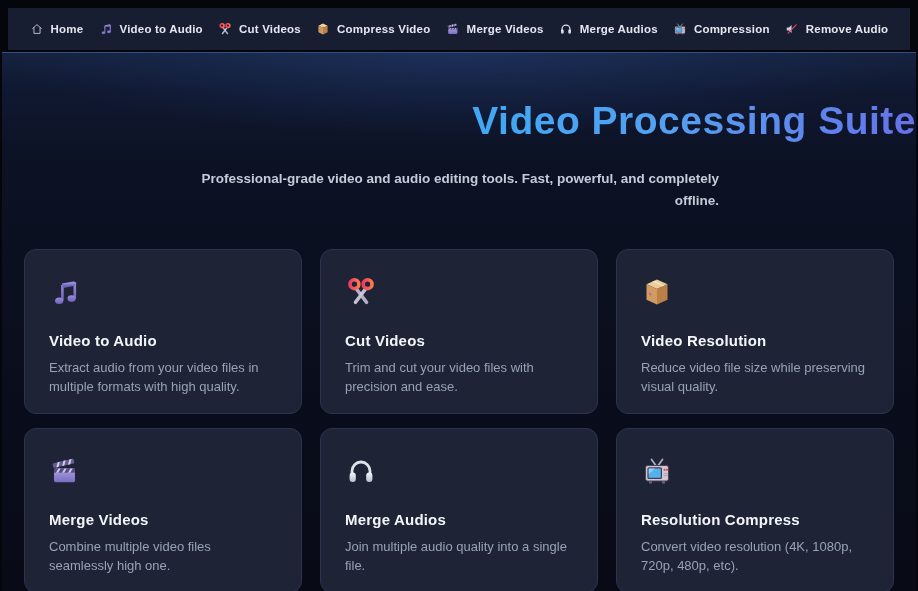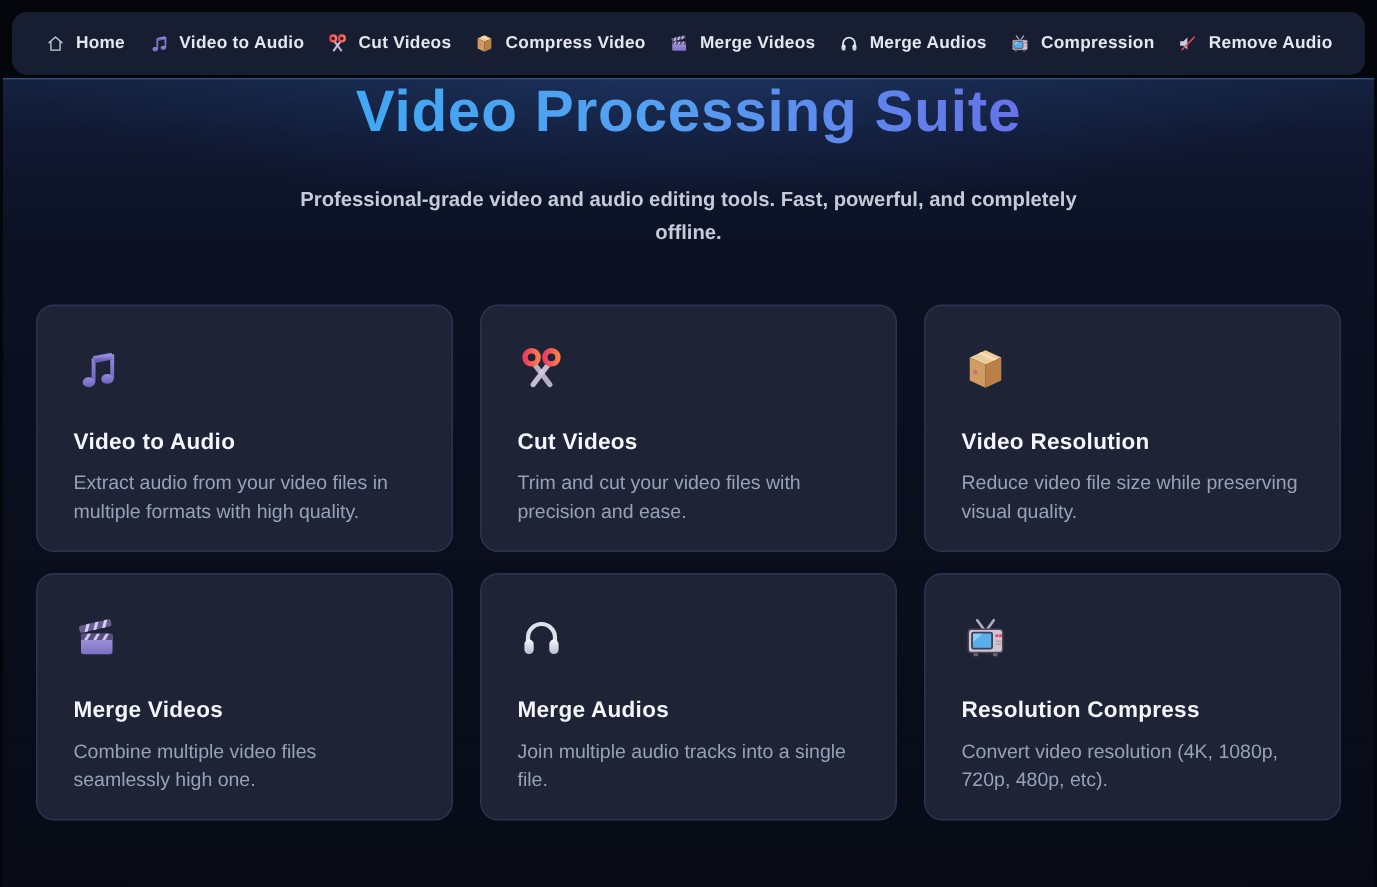--- a/index.html
+++ b/index.html
@@ -8,40 +8,40 @@
     background:#04060c;
     font-family:"Liberation Sans", sans-serif;
     position:relative;
   }
   svg.icon { display:inline-block; vertical-align:middle; }
 
   
   .navbar {
     position:absolute; left:8px; right:8px; top:8px; height:42px;
     background:#181e31;
-    border-radius:10px;
+    border-radius:0;
     display:flex; align-items:center; justify-content:space-around;
     padding:0 14px;
   }
   .nav-item {
     display:flex; align-items:center; gap:7px;
     color:#e4e7f0; font-size:11.5px; font-weight:700; letter-spacing:.2px;
     text-decoration:none; cursor:pointer; white-space:nowrap;
   }
   .nav-item svg { width:14px; height:14px; }
 
   
   .main {
     position:absolute; top:52px; left:2px; right:2px; bottom:0;
     border-top:1px solid rgba(86,136,215,.55);
     background:
       radial-gradient(ellipse 70% 120px at 50% 0%, rgba(45,85,160,.28), rgba(0,0,0,0) 70%),
       linear-gradient(180deg,#15223f 0%, #101831 7%, #0c1224 20%, #0a0e1d 55%, #080b16 100%);
   }
-  .hero { text-align:center; }
+  .hero { text-align:right; padding-top:46px; }
   .page-title {
     font-size:39px; font-weight:800; letter-spacing:.5px; line-height:1.15;
     background:linear-gradient(90deg,#3fa8f4 0%, #55a0f0 45%, #6672e9 100%);
     -webkit-background-clip:text; background-clip:text;
     -webkit-text-fill-color:transparent; color:transparent;
     display:inline-block;
   }
   .page-subtitle {
     margin:24px auto 0; width:520px;
     font-size:13.5px; line-height:1.65; color:#c6cbd8; font-weight:700;
@@ -254,21 +254,21 @@
       <div class="card-desc">Combine multiple video files seamlessly high one.</div>
     </div>
 
     <div class="card">
       <div class="card-icon">
         <svg class="icon">
             <use href="#i-headphones"></use>
           </svg>
       </div>
       <div class="card-title">Merge Audios</div>
-      <div class="card-desc">Join multiple audio tracks into a single file.</div>
+      <div class="card-desc">Join multiple audio quality into a single file.</div>
     </div>
 
     <div class="card">
       <div class="card-icon">
         <svg class="icon">
             <use href="#i-tv"></use>
           </svg>
       </div>
       <div class="card-title">Resolution Compress</div>
       <div class="card-desc">Convert video resolution (4K, 1080p, 720p, 480p, etc).</div>

